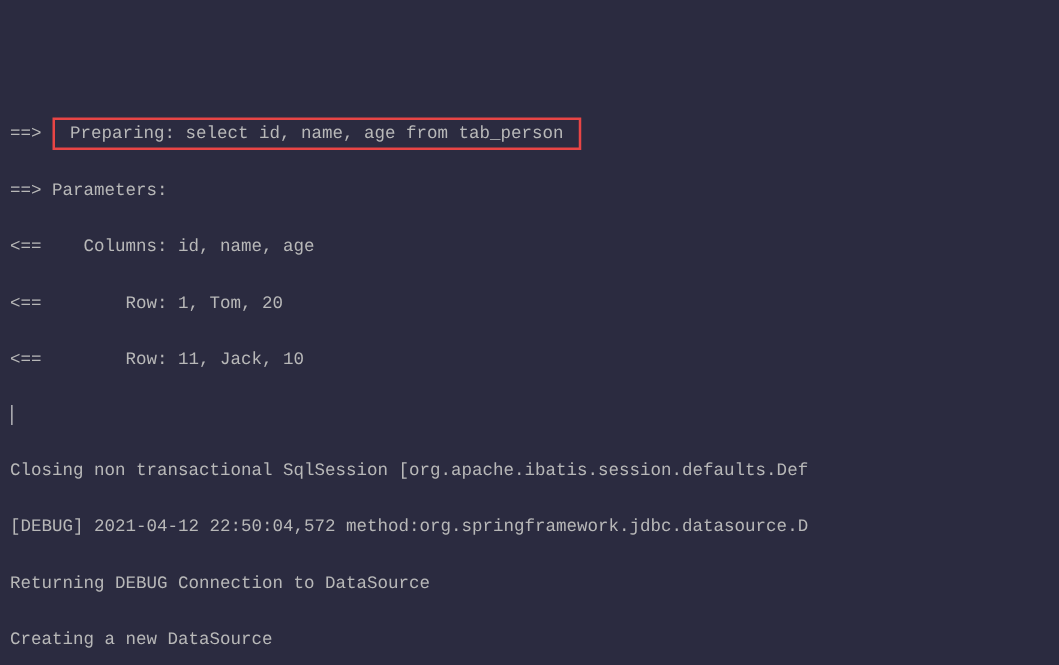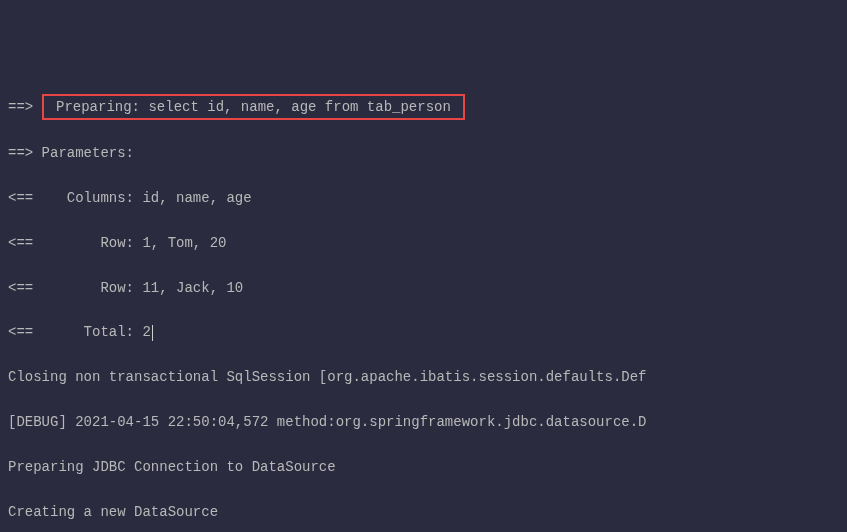--- a/index.html
+++ b/index.html
@@ -42,24 +42,24 @@
 </head>
 <body>
 
 
 
 <div class="line"><span>==&gt; </span><span class="highlight-box"> Preparing: select id, name, age from tab_person </span></div>
 <div class="line">==&gt; Parameters:</div>
 <div class="line">&lt;==    Columns: id, name, age</div>
 <div class="line">&lt;==        Row: 1, Tom, 20</div>
 <div class="line">&lt;==        Row: 11, Jack, 10</div>
-<div class="line"><span>&lt;==      Total: 2</span><span class="cursor"></span></div>
+<div class="line"><span class="cursor"></span></div>
 <div class="line">Closing non transactional SqlSession [org.apache.ibatis.session.defaults.Def</div>
-<div class="line">[DEBUG] 2021-04-15 22:50:04,572 method:org.springframework.jdbc.datasource.D</div>
-<div class="line">Preparing JDBC Connection to DataSource</div>
+<div class="line">[DEBUG] 2021-04-12 22:50:04,572 method:org.springframework.jdbc.datasource.D</div>
+<div class="line">Returning DEBUG Connection to DataSource</div>
 <div class="line">Creating a new DataSource</div>
 
 
 
 
 
 
 
 
 

